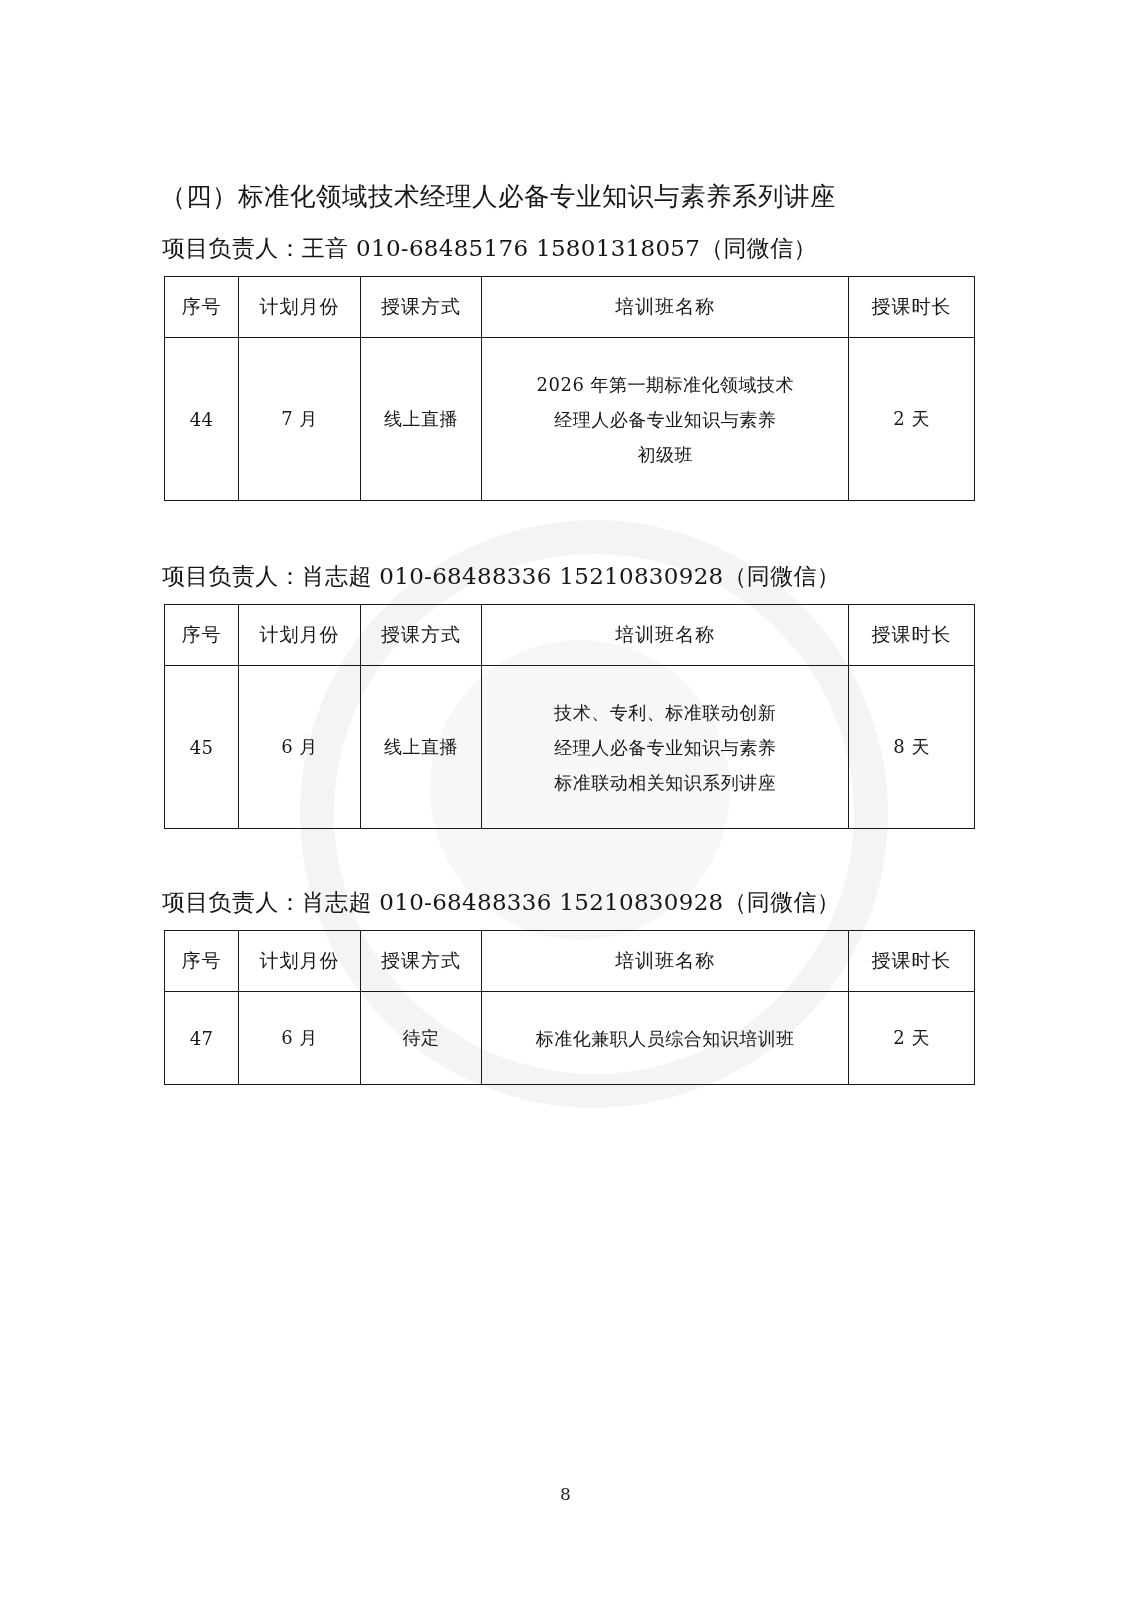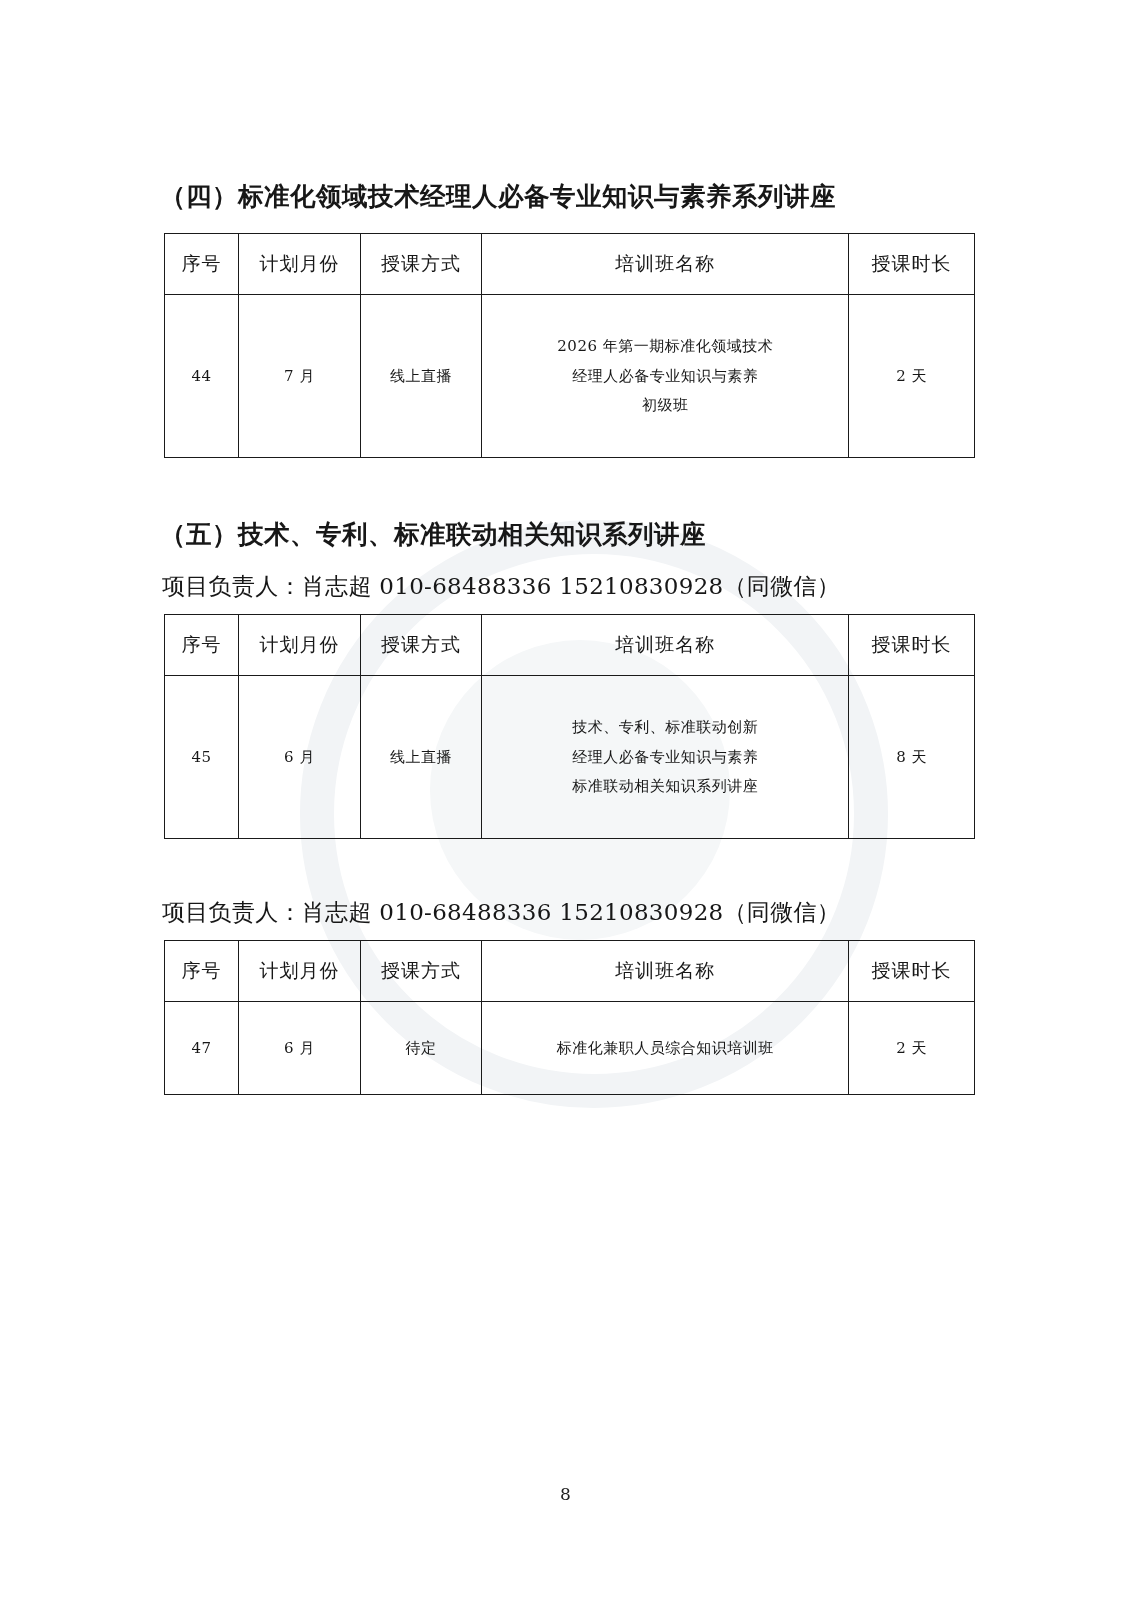--- a/index.html
+++ b/index.html
@@ -44,21 +44,21 @@
     position: relative;
     z-index: 1;
     padding: 180px 160px 0 160px;
     box-sizing: border-box;
   }
 
   .section { margin-bottom: 6px; }
 
   h2.sec-title {
     font-size: 25.5px;
-    font-weight: bold;
+    font-weight: normal;
     letter-spacing: 0.5px;
     margin: 0 0 20px 0;
     line-height: 1.3;
     font-family: "DejaVu Serif", "Liberation Serif", serif;
   }
 
   p.owner {
     font-size: 23px;
     margin: 0 0 12px 2px;
     line-height: 1.35;
@@ -70,21 +70,21 @@
     width: 811px;
     margin: 0 0 0 4px;
     table-layout: fixed;
     padding-left: 30px;
   }
   table.sched td, table.sched th {
     border: 1.4px solid #1a1a1a;
     text-align: center;
     vertical-align: middle;
     font-weight: normal;
-    font-size: 15px;
+    font-size: 18px;
     letter-spacing: 0.5px;
     padding: 6px 4px;
   }
   table.sched th {
     font-size: 19px;
     height: 48px;
     letter-spacing: 1px;
   }
   .col-no { width: 72px; }
   .col-month { width: 118px; }
@@ -117,20 +117,21 @@
 </head>
 <body>
 
 <div class="watermark"></div>
 <div class="watermark2"></div>
 
 <div class="page">
 
   <div class="section">
     <h2 class="sec-title">（四）标准化领域技术经理人必备专业知识与素养系列讲座</h2>
+    <p class="owner">项目负责人：王音 010-68485176 15801318057（同微信）</p>
     <table class="sched">
       <colgroup>
         <col class="col-no">
           <col class="col-month">
           <col class="col-mode">
           <col class="col-name">
           <col class="col-dur">
       </colgroup>
       <thead>
         <tr>
@@ -151,58 +152,20 @@
             <div>经理人必备专业知识与素养</div>
             <div>初级班</div>
           </td>
           <td>2 天</td>
         </tr>
       </tbody>
     </table>
   </div>
 
   <div class="gap-lg"></div>
-
-  <div class="section">
-    <h2 class="sec-title">（五）技术、专利、标准联动相关知识系列讲座</h2>
-    <p class="owner">项目负责人：肖志超 010-68488336 15210830928（同微信）</p>
-    <table class="sched">
-      <colgroup>
-        <col class="col-no">
-          <col class="col-month">
-          <col class="col-mode">
-          <col class="col-name">
-          <col class="col-dur">
-      </colgroup>
-      <thead>
-        <tr>
-          <th>序号</th>
-          <th>计划月份</th>
-          <th>授课方式</th>
-          <th>培训班名称</th>
-          <th>授课时长</th>
-        </tr>
-      </thead>
-      <tbody>
-        <tr>
-          <td class="tall">45</td>
-          <td>6 月</td>
-          <td>线上直播</td>
-          <td class="name-cell">
-            <div>技术、专利、标准联动创新</div>
-            <div>经理人必备专业知识与素养</div>
-            <div>标准联动相关知识系列讲座</div>
-          </td>
-          <td>8 天</td>
-        </tr>
-      </tbody>
-    </table>
-  </div>
-
-  <div class="gap-md"></div>
 
   <div class="section">
     <p class="owner">项目负责人：肖志超 010-68488336 15210830928（同微信）</p>
     <table class="sched">
       <colgroup>
         <col class="col-no">
           <col class="col-month">
           <col class="col-mode">
           <col class="col-name">
           <col class="col-dur">
@@ -211,20 +174,57 @@
         <tr>
           <th>序号</th>
           <th>计划月份</th>
           <th>授课方式</th>
           <th>培训班名称</th>
           <th>授课时长</th>
         </tr>
       </thead>
       <tbody>
         <tr>
+          <td class="tall">45</td>
+          <td>6 月</td>
+          <td>线上直播</td>
+          <td class="name-cell">
+            <div>技术、专利、标准联动创新</div>
+            <div>经理人必备专业知识与素养</div>
+            <div>标准联动相关知识系列讲座</div>
+          </td>
+          <td>8 天</td>
+        </tr>
+      </tbody>
+    </table>
+  </div>
+
+  <div class="gap-md"></div>
+
+  <div class="section">
+    <p class="owner">项目负责人：肖志超 010-68488336 15210830928（同微信）</p>
+    <table class="sched">
+      <colgroup>
+        <col class="col-no">
+          <col class="col-month">
+          <col class="col-mode">
+          <col class="col-name">
+          <col class="col-dur">
+      </colgroup>
+      <thead>
+        <tr>
+          <th>序号</th>
+          <th>计划月份</th>
+          <th>授课方式</th>
+          <th>培训班名称</th>
+          <th>授课时长</th>
+        </tr>
+      </thead>
+      <tbody>
+        <tr>
           <td class="row2">47</td>
           <td>6 月</td>
           <td>待定</td>
           <td class="name-cell">标准化兼职人员综合知识培训班</td>
           <td>2 天</td>
         </tr>
       </tbody>
     </table>
   </div>
 

